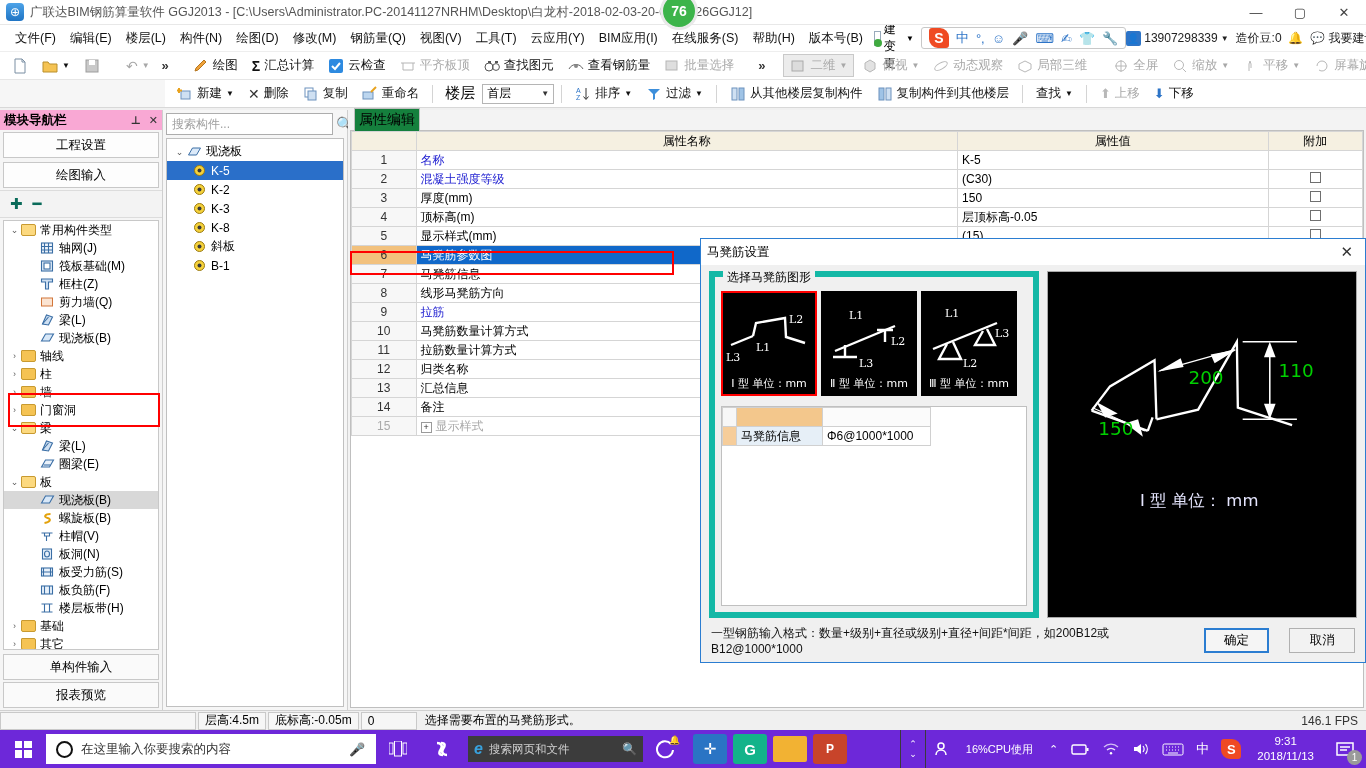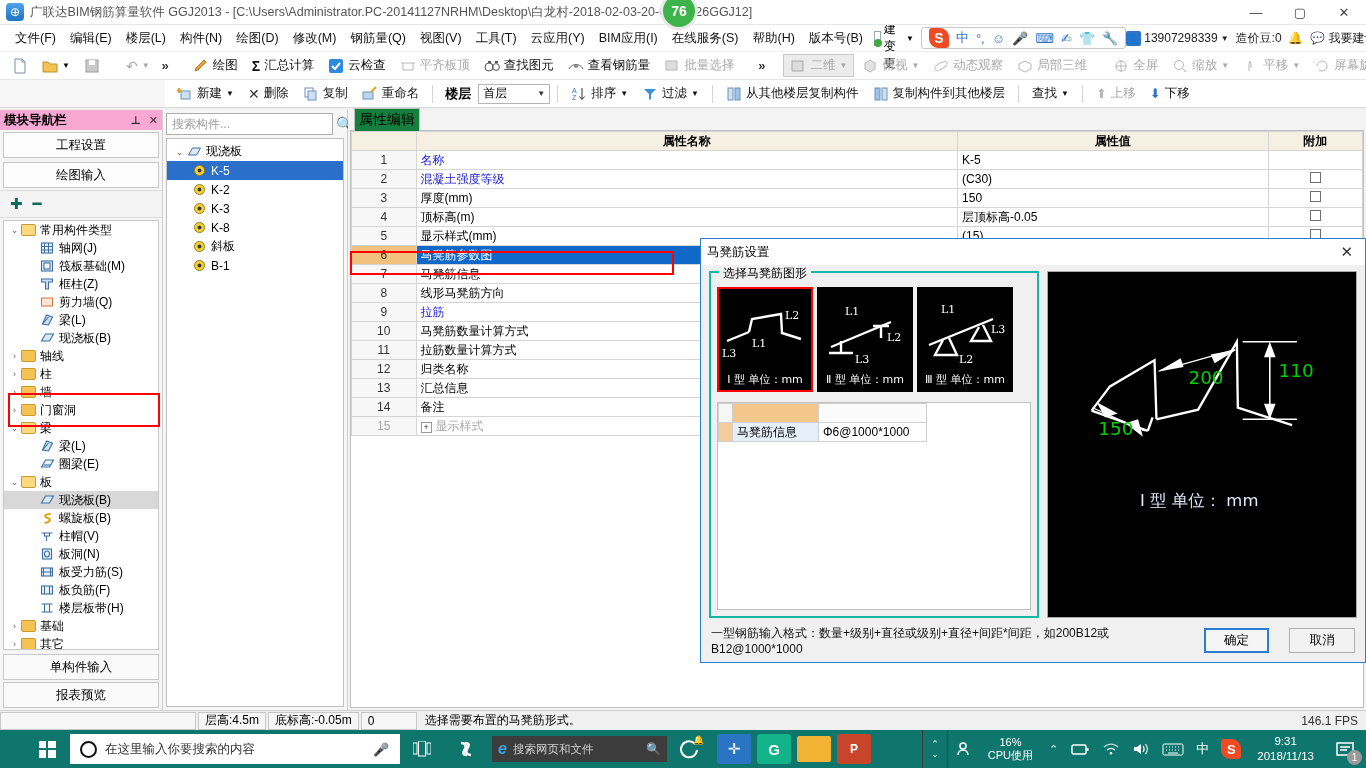--- a/index.html
+++ b/index.html
@@ -112,21 +112,21 @@
   
   .prop-wrap { flex:1; background:#f3f3f3; display:flex; flex-direction:column; position:relative;}
   .prop-tab { height:20px; display:flex; align-items:flex-end; padding-left:6px; }
   .ptab { background:#15803d; border:1px solid #c0c0c0; border-bottom:none; padding:2px 4px;
           font-size:14px; position:relative; top:1px;}
   .grid { background:#fff; border:1px solid #bfbfbf; margin:0 2px 2px 2px; flex:1;
           overflow:hidden; }
   table.pg { border-collapse:collapse; width:100%; table-layout:fixed; }
   table.pg th, table.pg td { border:1px solid #d5d5d5; height:19px; font-size:12px;
         padding:0 4px; overflow:hidden; white-space:nowrap; }
-  table.pg th { background:#f5f0e1; font-weight:bold;margin-left:32px; }
+  table.pg th { background:#f5f0e1; font-weight:normal;margin-left:32px; }
   th.c-idx { width:26px; background:#f2f2f2;}
   th.c-name { width:218px; background:linear-gradient(#fcfcfc,#ececec); }
   th.c-val  { width:125px; background:#f2c17d; color:#000;}
   th.c-att  { width:38px; background:linear-gradient(#fcfcfc,#ececec);}
   td.idx { background:#f7f7f7; text-align:center; color:#333; }
   td.nm.blue { color:#1a1ad0; }
   td.att { text-align:center; }
   tr.sel td.idx { background:#f2c17d; }
   tr.sel td.nm { background:#1068c9; color:#fff; }
   tr.sel td.val { background:#fff; }
@@ -139,21 +139,21 @@
   .redbox { position:absolute; border:2px solid #f00; pointer-events:none; z-index:40;}
 
   
   .dialog { position:absolute; left:700px; top:238px; width:666px; height:425px;
             background:#f0f0f0; border:1px solid #2b7dd1; z-index:60;
             display:flex; flex-direction:column;}
   .dlg-title { height:26px; background:#fff; display:flex; align-items:center;
                padding:0 6px; font-size:12.5px;}
   .dlg-x { margin-left:auto; font-size:15px; color:#333; padding:0 6px;}
   .dlg-body { flex:1; display:flex; padding:6px 8px 0 8px; gap:8px;}
-  .grp { border:2px solid #14b8a6; position:relative; padding:14px 6px 6px 6px;
+  .grp { border:6px solid #14b8a6; position:relative; padding:14px 6px 6px 6px;
          width:330px; display:flex; flex-direction:column;}
   .grp-lbl { position:absolute; top:-8px; left:8px; background:#f0f0f0; padding:0 4px;
              font-size:12px; }
   .shapes { display:flex; gap:4px; }
   .shape { width:96px; height:105px; background:#000; border:2px solid #000; position:relative;}
   .shape.sel { border-color:#f00; }
   .shape svg { display:block; }
   .shape .cap { position:absolute; bottom:3px; left:0; width:100%; text-align:center;
       color:#fff; font-size:11px; font-family:"DejaVu Sans", sans-serif;}
   .mini-tbl { margin-top:10px; background:#fff; border:1px solid #c0c0c0; flex:1; }
@@ -174,36 +174,36 @@
 
   
   .statusbar { position:absolute; bottom:38px; left:0; right:0; height:20px; background:#f0f0f0;
      display:flex; align-items:center; border-top:1px solid #d0d0d0; font-size:12px;}
   .sb-cell { border:1px solid #c9c9c9; height:18px; display:flex; align-items:center;
      padding:0 6px; margin-right:2px; background:#f6f6f6;}
   .sb-flex { flex:1; border:none; background:transparent;}
   .fps { margin-left:auto; padding-right:8px; color:#333;}
 
   
-  .taskbar { position:absolute; bottom:0; left:0; right:0; height:38px; background:#0f766e;
-             display:flex; align-items:center; color:#fff;padding-left:24px; }
+  .taskbar { position:absolute; bottom:0; left:0; right:0; height:38px; background:#6d28d9;
+             display:flex; align-items:center; color:#fff; }
   .start { width:46px;height:38px;display:flex;align-items:center;justify-content:center;}
   .win-logo { width:17px;height:17px;display:grid;grid-template-columns:1fr 1fr;
      grid-template-rows:1fr 1fr; gap:2px;}
   .win-logo i { background:#fff; display:block; }
   .cortana { width:330px; height:30px; background:#fff; display:flex; align-items:center;
       gap:8px; padding:0 10px; color:#333; font-size:12.5px;}
   .cort-circle{width:17px;height:17px;border:2px solid #111;border-radius:50%;flex:none;}
   .tb-icon { width:44px;height:38px; display:flex;align-items:center;justify-content:center;
              font-size:16px;}
   .ie-box { width:175px;height:26px;background:#3c3c3c;display:flex;align-items:center;
             gap:6px;padding:0 6px;font-size:11.5px;color:#cfcfcf; margin-left:4px;}
   .tray { margin-left:auto; display:flex; align-items:center; height:38px; }
   .tray-item { padding:0 6px; font-size:13px; display:flex; align-items:center;}
-  .cpu { display:flex;flex-direction:column;align-items:center;font-size:11px;line-height:13px;
+  .cpu { display:flex;flex-direction:row;align-items:center;font-size:11px;line-height:13px;
          padding:0 10px;}
   .clock { display:flex;flex-direction:column;align-items:center;font-size:11.5px;
            line-height:15px; padding:0 10px;}
   .updown { display:flex;flex-direction:column;font-size:9px;line-height:10px;padding:0 8px;
             border-left:1px solid #3a3a3a; border-right:1px solid #3a3a3a; height:38px;
             justify-content:center;}
   .notif { width:42px;height:38px;display:flex;align-items:center;justify-content:center;
            position:relative;}
   .notif-badge{ position:absolute; right:4px; bottom:3px; width:15px;height:15px;
      background:#9a9a9a;border-radius:50%;font-size:10px;display:flex;align-items:center;
@@ -435,21 +435,21 @@
         <span>复制</span>
       </div>
       <div class="tb-btn">
         <svg class="ico" viewBox="0 0 16 16">
             <rect x="1" y="6" width="10" height="7" fill="#bcd6ef" stroke="#6c92bd"></rect>
             <path d="M9 6l5-5" stroke="#e8a21e" stroke-width="2"></path>
           </svg>
         <span>重命名</span>
       </div>
       <div class="vsep"></div>
-      <span style="font-size:13px;padding:0 5px;font-weight:bold;">楼层</span>
+      <span style="font-size:15px;padding:0 5px;">楼层</span>
       <div class="combo">
         <span>首层</span>
         <span class="ar">▼</span>
       </div>
       <div class="vsep"></div>
       <div class="tb-btn">
         <svg class="ico" viewBox="0 0 16 16">
             <text x="1" y="7" font-size="7" fill="#2d74c7">A</text>
             <text x="1" y="14" font-size="7" fill="#2d74c7">Z</text>
             <path d="M11 2v11M8.5 10.5L11 13.5l2.5-3" stroke="#333" fill="none"></path>

